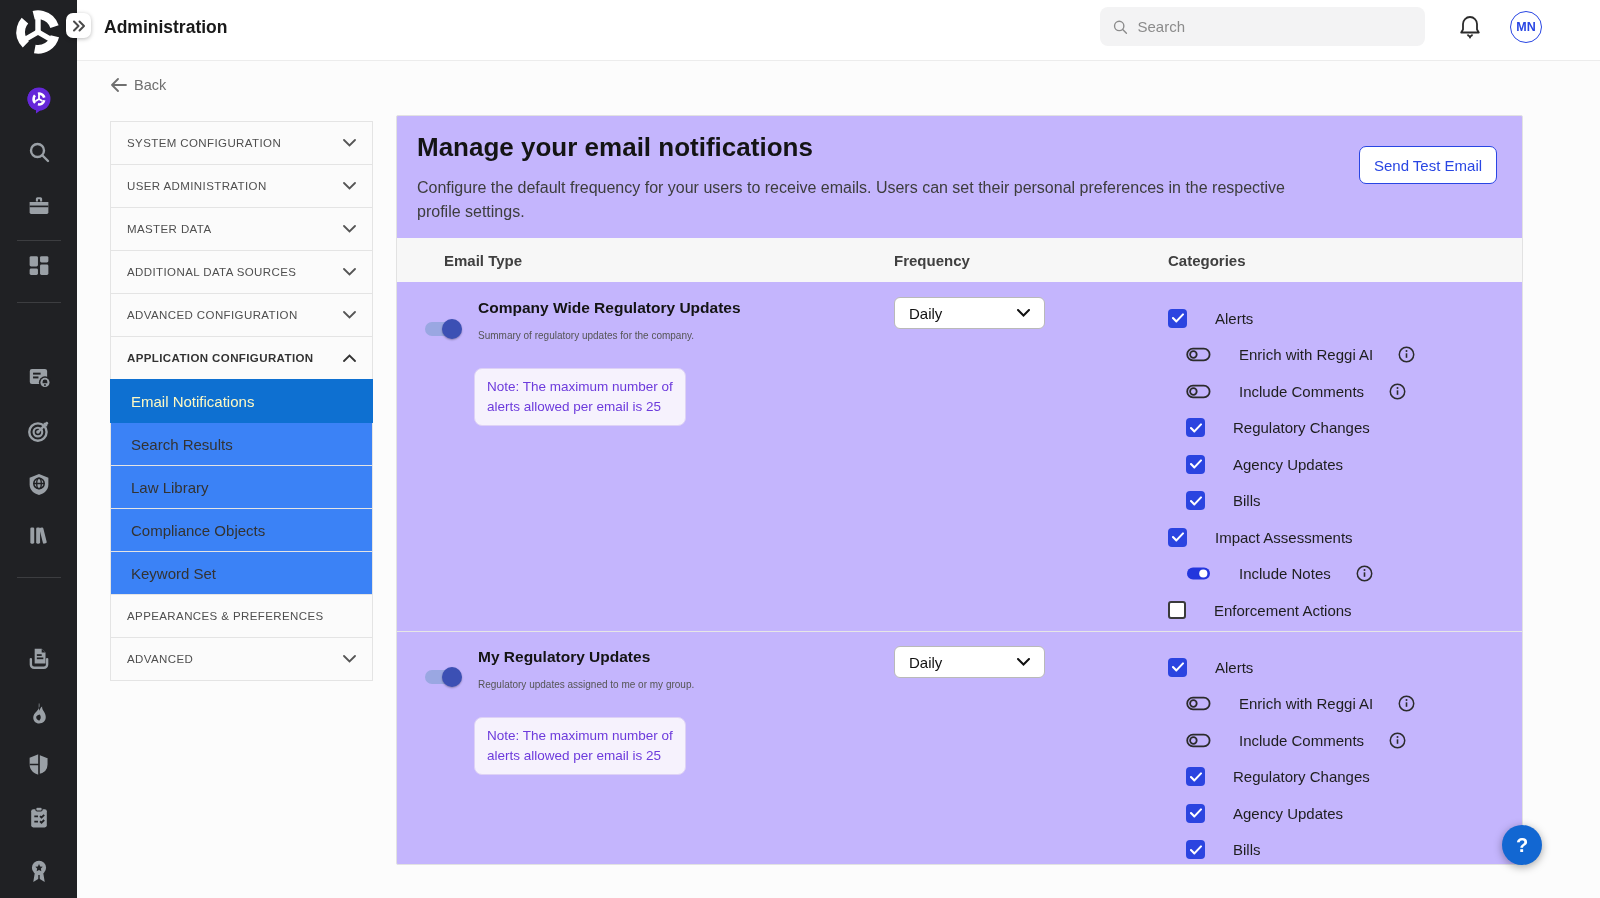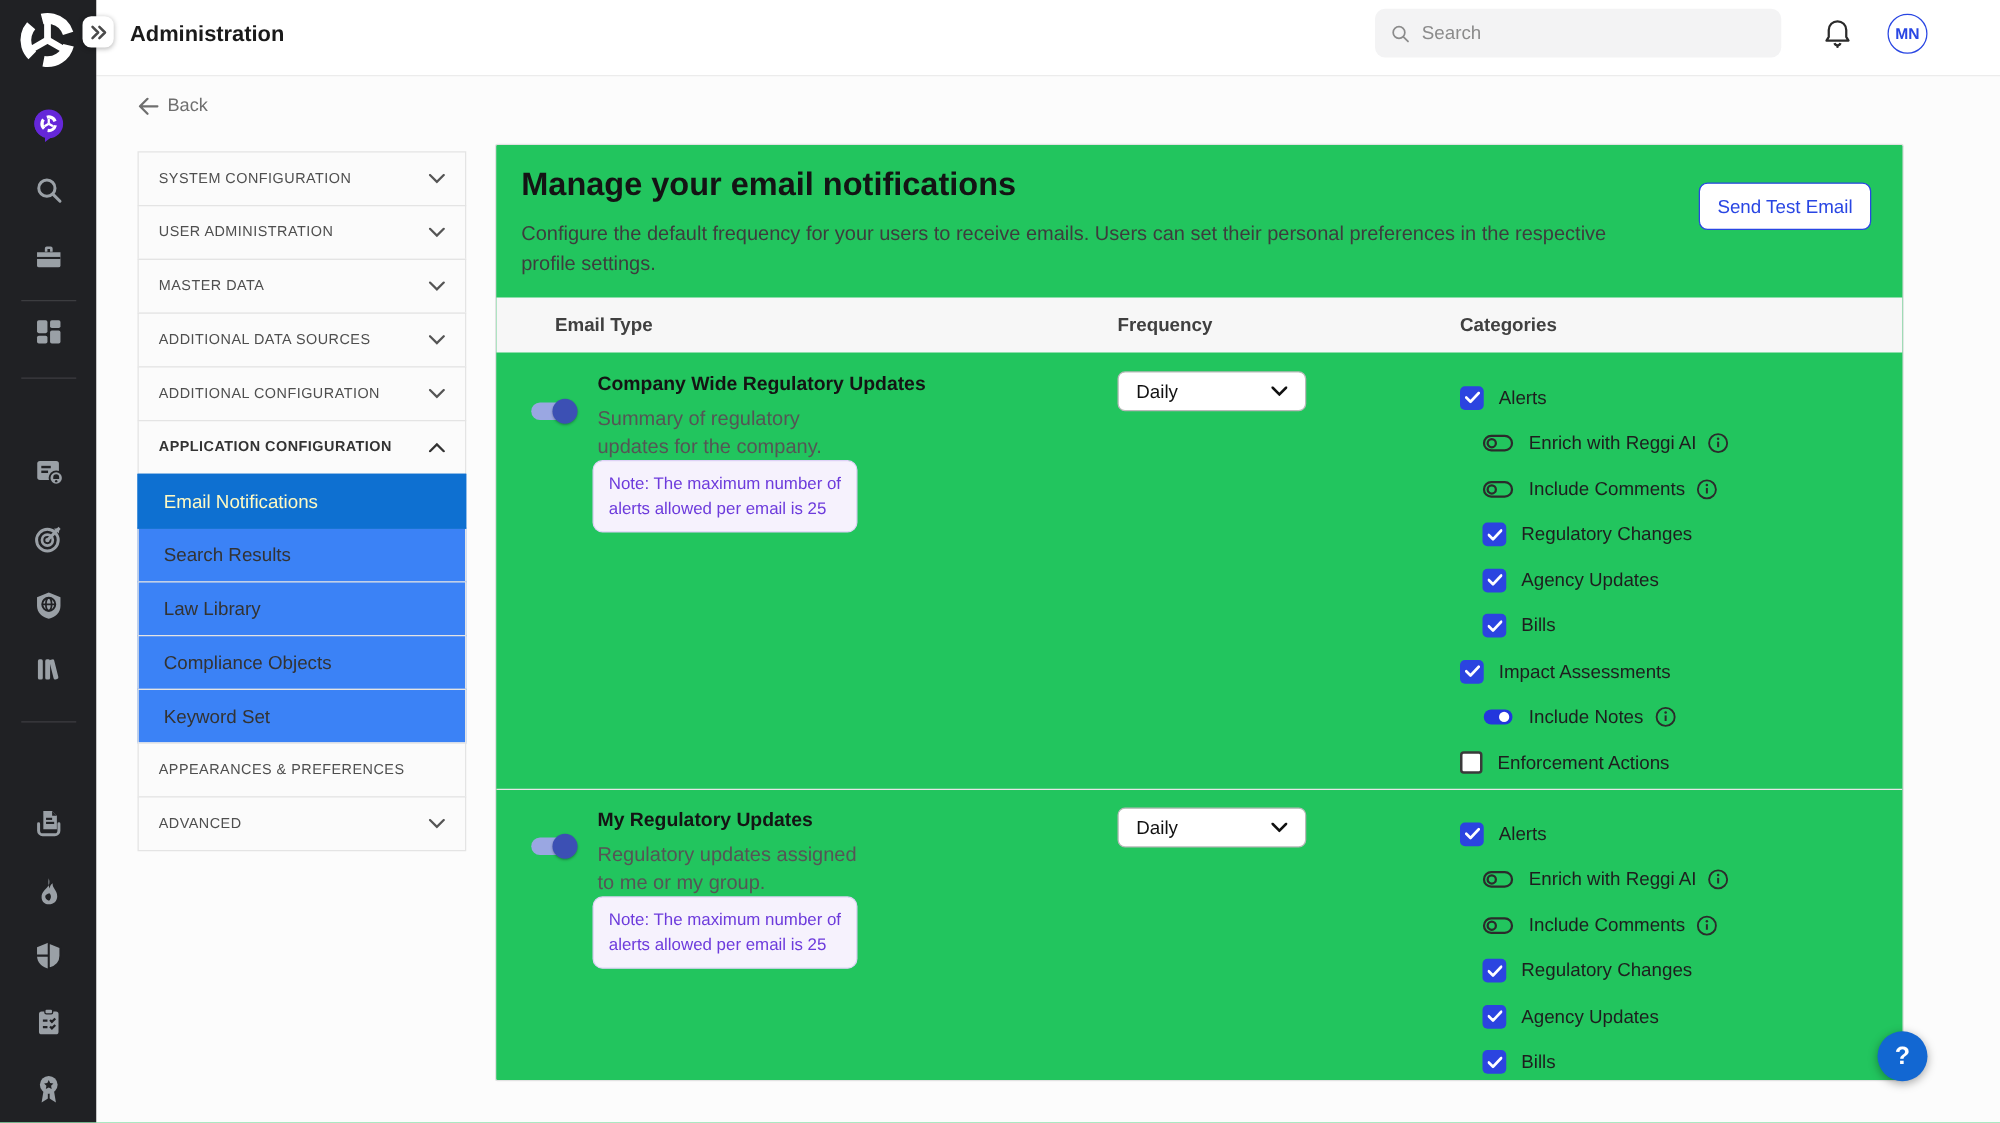--- a/index.html
+++ b/index.html
@@ -40,21 +40,21 @@
   .nav-header { height:44px; background:#fbfbfb; border:1px solid #e4e4e4; margin-top:-1px;
     display:flex; align-items:center; justify-content:space-between; padding:0 16px;
     font-size:11.5px; letter-spacing:.4px; color:#4f4f4f; font-weight:500; cursor:pointer; }
   .nav-header:first-child { margin-top:4px; }
   .nav-header.expanded { font-weight:700; color:#333; }
   .nav-sub { height:44px; background:#3b82f6; border:1px solid #e4e4e4; margin-top:-1px;
     display:flex; align-items:center; padding:0 20px; font-size:15px; color:#333; cursor:pointer; }
   .nav-sub.selected { background:#0e70d1; border-color:#0e70d1; color:#fef9c3; font-weight:500; position:relative; z-index:1; }
 
   
-  .card { position:absolute; left:319px; top:54px; width:1127px; height:750px; background:#22c55e;
+  .card { position:absolute; left:319px; top:54px; width:1127px; height:750px; background:#c4b5fd;
     border:1px solid #e2e2e2; border-radius:2px; overflow:hidden; }
   .card-title { position:absolute; left:20px; top:16px; font-size:26px; font-weight:700; color:#141414; }
   .card-desc { position:absolute; left:20px; top:60px; width:905px; font-size:16px; color:#3d3d3d; line-height:24px; }
   .send-btn { position:absolute; left:962px; top:30px; width:138px; height:38px; background:#fff;
     border:1.5px solid #2946e3; border-radius:7px; color:#2946e3; font-size:15px; font-weight:500;
     display:flex; align-items:center; justify-content:center; cursor:pointer; }
 
   .thead { position:absolute; left:0; top:122px; width:100%; height:44px; background:#f7f7f7; }
   .th { position:absolute; top:0; height:44px; display:flex; align-items:center; font-size:15px;
     font-weight:600; color:#404040; }
@@ -65,34 +65,34 @@
   .row2 { top:515px; height:235px; border-top:1px solid #e6e6e6; }
 
   .switch { position:absolute; width:36px; height:20px; cursor:pointer; }
   .switch .track { position:absolute; left:1px; top:3px; width:34px; height:14px; border-radius:7px; background:#9aa7e2; }
   .switch .thumb { position:absolute; right:-2px; top:0; width:20px; height:20px; border-radius:50%;
     background:#3c50b4; box-shadow:0 1px 2px rgba(0,0,0,.3); }
   .row1 .switch { left:27px; top:37px; }
   .row2 .switch { left:27px; top:35px; }
 
   .row-title { position:absolute; left:81px; font-size:15.5px; font-weight:700; color:#141414; }
-  .row-desc { position:absolute; left:81px; width:218px; font-size:16px; color:#555; line-height:22px; }
+  .row-desc { position:absolute; left:81px; width:218px; font-size:10px; color:#555; line-height:22px; }
   .note { position:absolute; left:77px; width:212px; padding:8px 12px; background:#f6f2fd;
     border:1px solid #ded2f6; border-radius:8px; color:#6d3bdc; font-size:13.5px; line-height:20px; }
   .row1 .row-title { top:17px; } .row1 .row-desc { top:43px; } .row1 .note { top:86px; }
   .row2 .row-title { top:16px; } .row2 .row-desc { top:42px; } .row2 .note { top:85px; }
 
   .select { position:absolute; left:497px; width:151px; height:32px; border:1px solid #b9b9b9;
     border-radius:6px; background:#fff; display:flex; align-items:center; justify-content:space-between;
     padding:0 14px; font-size:15px; color:#111; cursor:pointer; }
   .row1 .select { top:15px; } .row2 .select { top:14px; }
 
   .cats { position:absolute; left:771px; }
   .row1 .cats { top:18px; } .row2 .cats { top:17px; }
-  .cat { display:flex; align-items:center; height:36.5px; gap:12px; font-size:15px; color:#1e1e1e; }
+  .cat { display:flex; align-items:center; height:36.5px; gap:28px; font-size:15px; color:#1e1e1e; }
   .cat.indent { padding-left:18px;text-align:right; }
   .cat .info { margin-left:-3px; cursor:pointer; }
   .cb { width:19px; height:19px; border-radius:4px; background:#2b44e0; display:flex; align-items:center;
     justify-content:center; flex:0 0 auto; cursor:pointer; }
   .cb.un { background:#fff; border:2px solid #3a3a3a; border-radius:3px; width:18px; height:18px; }
   .tgl { flex:0 0 auto; cursor:pointer; }
 
   .fab { position:absolute; left:1502px; top:825px; width:40px; height:40px; border-radius:50%;
     background:#1267d2; color:#fff; font-size:20px; font-weight:700; display:flex; align-items:center;
     justify-content:center; box-shadow:0 2px 8px rgba(0,0,0,.35); cursor:pointer; z-index:9; }
@@ -290,21 +290,21 @@
           <path d="M1 1 L6.5 6.5 L12 1" fill="none" stroke="#555" stroke-width="1.8" stroke-linecap="round"></path>
         </svg>
     </div>
     <div class="nav-header">
       <span>ADDITIONAL DATA SOURCES</span>
       <svg width="13" height="8" viewBox="0 0 13 8">
           <path d="M1 1 L6.5 6.5 L12 1" fill="none" stroke="#555" stroke-width="1.8" stroke-linecap="round"></path>
         </svg>
     </div>
     <div class="nav-header">
-      <span>ADDITIONAL CONFIGURATION</span>
+      <span>ADVANCED CONFIGURATION</span>
       <svg width="13" height="8" viewBox="0 0 13 8">
           <path d="M1 1 L6.5 6.5 L12 1" fill="none" stroke="#555" stroke-width="1.8" stroke-linecap="round"></path>
         </svg>
     </div>
     <div class="nav-header expanded">
       <span>APPLICATION CONFIGURATION</span>
       <svg width="13" height="8" viewBox="0 0 13 8">
           <path d="M1 7 L6.5 1.5 L12 7" fill="none" stroke="#333" stroke-width="1.8" stroke-linecap="round"></path>
         </svg>
     </div>

